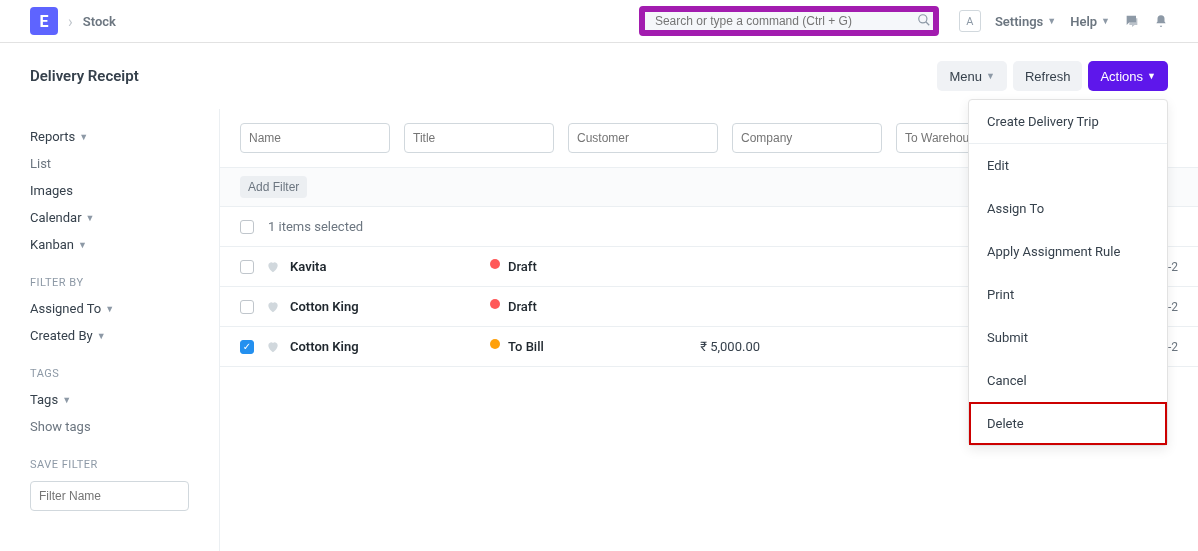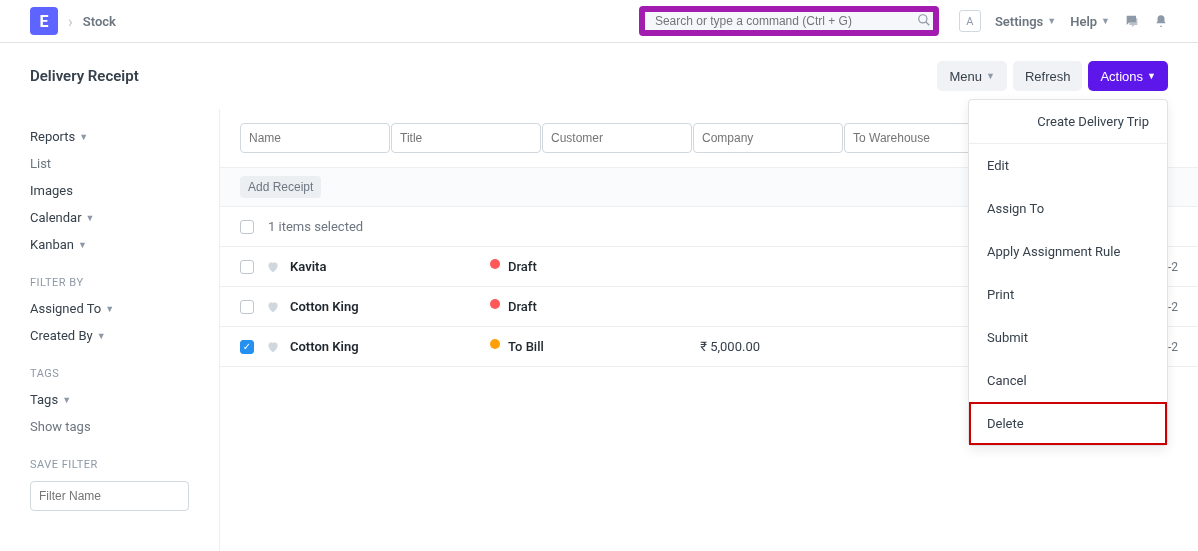--- a/index.html
+++ b/index.html
@@ -22,39 +22,39 @@
 .btn-primary { background: #5e17eb; color: #fff; }
 .btn-group { display: flex; gap: 6px; position: relative; }
 .layout { display: flex; }
 .sidebar { width: 220px; padding: 14px 30px; border-right: 1px solid #ebeff2; min-height: 460px; }
 .sidebar-item { display: flex; align-items: center; gap: 4px; color: #36414c; padding: 6px 0; cursor: pointer; font-size: 13px; }
 .sidebar-item.muted { color: #6c7680; }
 .sidebar-heading { font-size: 11px; color: #8d99a6; letter-spacing: 0.5px; margin-top: 18px; margin-bottom: 6px; }
 .plus-icon { color: #8d99a6; margin-left: auto; font-size: 14px; }
 .filter-name-input { width: 100%; height: 30px; border: 1px solid #d1d8dd; border-radius: 4px; padding: 0 8px; font-size: 12px; margin-top: 4px; }
 .main { flex: 1; padding: 14px 0px; }
-.filters-row { display: flex; gap: 1px; padding: 0 20px 14px 20px; }
+.filters-row { display: flex; gap: 14px; padding: 0 20px 14px 20px; }
 .filter-input { flex: 1; height: 30px; border: 1px solid #d1d8dd; border-radius: 4px; padding: 0 8px; font-size: 12px; max-width: 150px; }
 .filter-bar { padding: 8px 20px; border-top: 1px solid #ebeff2; border-bottom: 1px solid #ebeff2; background: #fafbfc; }
 .add-filter-btn { background: #eceff2; border: none; border-radius: 4px; padding: 4px 8px; font-size: 12px; color: #6c7680; cursor: pointer; }
 .list-header { display: flex; align-items: center; padding: 12px 20px; border-bottom: 1px solid #ebeff2; color: #6c7680; background: #fff; }
 .checkbox { width: 14px; height: 14px; border: 1px solid #c0c6cc; border-radius: 3px; cursor: pointer; display: inline-flex; align-items: center; justify-content: center; background: #fff; }
 .checkbox.checked { background: #2490ef; border-color: #2490ef; color: #fff; font-size: 10px; }
 .list-row { display: flex; align-items: center; padding: 12px 20px; border-bottom: 1px solid #ebeff2; }
 .heart-icon { color: #d1d8dd; margin-left: 12px; }
 .row-name { font-weight: 600; margin-left: 10px; flex: 0 0 200px; }
 .status-dot { width: 10px; height: 10px; border-radius: 50%; display: inline-block; margin-right: 8px; }
 .status-cell { flex: 0 0 160px; display: flex; align-items: flex-start; font-weight: 500; }
 .amount-cell { flex: 0 0 110px; text-align: right; color: #36414c; }
 .progress-cell { flex: 0 0 120px; padding-left: 20px; }
 .progress-bar { width: 100px; height: 6px; background: #eceff2; border-radius: 3px; }
 .id-cell { flex: 0 0 80px; text-align: right; color: #6c7680; font-size: 12px; margin-left: auto; }
 .dropdown { position: absolute; top: 38px; right: 0; width: 200px; background: #fff; border: 1px solid #e2e2e2; border-radius: 4px; box-shadow: 0 4px 12px rgba(0,0,0,0.08); z-index: 100; }
 .dropdown-item { padding: 14px 18px; font-size: 13px; color: #36414c; cursor: pointer; }
-.dropdown-item.bordered { border-bottom: 1px solid #ebeff2; text-align: right; }
+.dropdown-item.bordered { border-bottom: 1px solid #ebeff2; }
 .dropdown-item.highlighted { outline: 2px solid #cc0000; outline-offset: -2px; }
 svg { display: block; }
 </style>
 </head>
 <body>
 
 <div class="topbar">
   <div class="logo">E</div>
   <span class="breadcrumb-sep">›</span>
   <span class="breadcrumb-item">Stock</span>
@@ -157,21 +157,21 @@
 
   <div class="main">
     <div class="filters-row">
       <input class="filter-input" placeholder="Name" style="">
       <input class="filter-input" placeholder="Title" style="">
       <input class="filter-input" placeholder="Customer" style="">
       <input class="filter-input" placeholder="Company" style="">
       <input class="filter-input" placeholder="To Warehouse" style="">
     </div>
     <div class="filter-bar">
-      <button class="add-filter-btn">Add Receipt</button>
+      <button class="add-filter-btn">Add Filter</button>
     </div>
     <div class="list-header">
       <span class="checkbox"></span>
       <span style="margin-left:14px">1 items selected</span>
     </div>
 
     <div id="list-rows">
         <div class="list-row">
           <span class="checkbox"></span>
           <span class="heart-icon">

